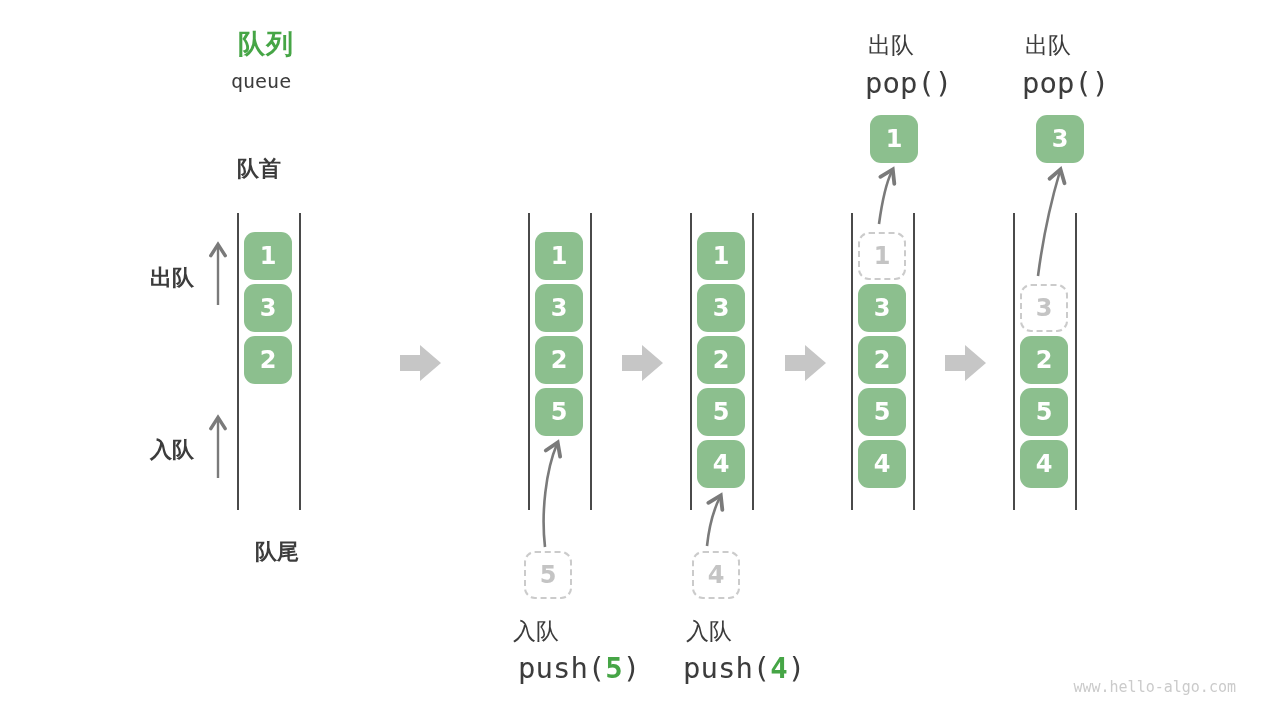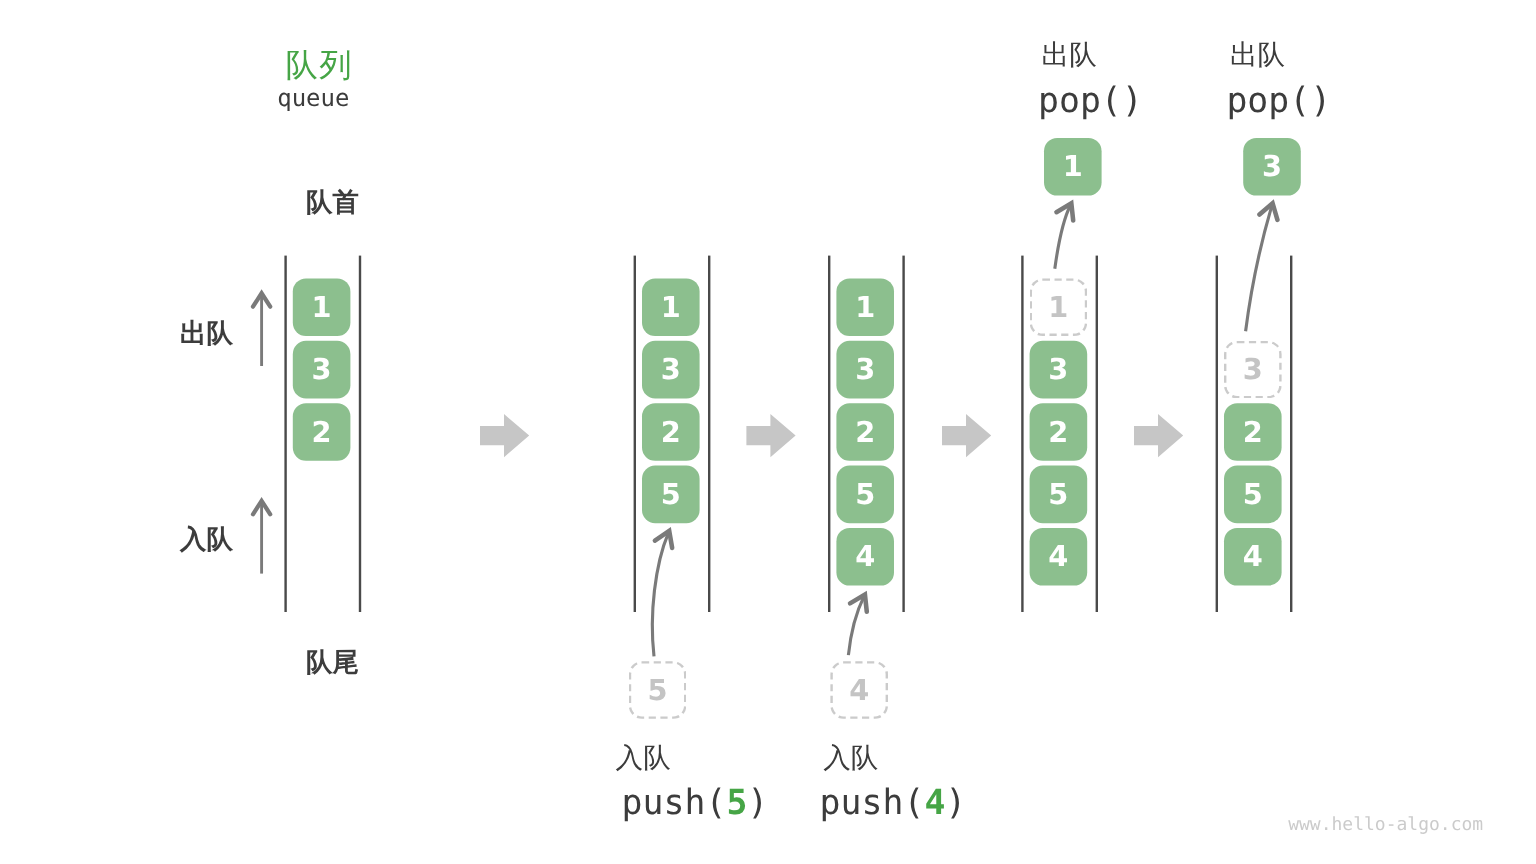--- a/index.html
+++ b/index.html
@@ -10,27 +10,27 @@
   .canvas{position:relative;width:1280px;height:720px;background:#ffffff;overflow:hidden;
           font-family:"Liberation Sans",sans-serif;}
   .abs{position:absolute;}
   #arrow-layer{position:absolute;left:0;top:0;z-index:1;}
   .wall{position:absolute;width:2px;top:213px;height:297px;background:var(--wall);z-index:1;}
   .qbox{position:absolute;width:48px;height:48px;box-sizing:border-box;border-radius:11px;
         display:flex;align-items:center;justify-content:center;z-index:2;
         font-family:"DejaVu Sans",sans-serif;font-weight:700;font-size:24px;}
   .qbox.solid{background:var(--green);color:#ffffff;}
   .qbox.dashed{border:2.5px dashed var(--dash);color:var(--dashtext);background:#fff;font-weight:600;}
-  .title-zh{position:absolute;left:238px;top:36px;font-size:27px;font-weight:400;color:var(--accent);
+  .title-zh{position:absolute;left:238px;top:26px;font-size:27px;font-weight:700;color:var(--accent);
             letter-spacing:1px;z-index:3;}
   .title-en{position:absolute;left:231px;top:69px;font-family:"DejaVu Sans Mono",monospace;
             font-size:20px;color:var(--dark);z-index:3;}
   .cjk{color:var(--dark);z-index:3;}
   .cjk.b{font-weight:700;font-size:22px;}
-  .lbl-front{left:237px;top:154px;width:62px;text-align:right;}
+  .lbl-front{left:237px;top:154px;width:62px;text-align:left;}
   .lbl-rear{left:237px;top:537px;width:62px;text-align:right;}
   .lbl-deq{left:150px;top:263px;font-weight:600;font-size:22px;}
   .lbl-enq{left:150px;top:435px;font-weight:600;font-size:22px;}
   .op-name{position:absolute;font-size:23px;color:var(--dark);z-index:3;}
   .op-code{position:absolute;font-family:"DejaVu Sans Mono",monospace;font-size:29px;
            color:var(--dark);z-index:3;white-space:nowrap;}
   .op-code .arg{color:var(--accent);font-weight:700;}
   .watermark{position:absolute;right:44px;bottom:24px;font-family:"DejaVu Sans Mono",monospace;
              font-size:15px;color:var(--mark);z-index:3;margin-left:20px;}
 </style>

